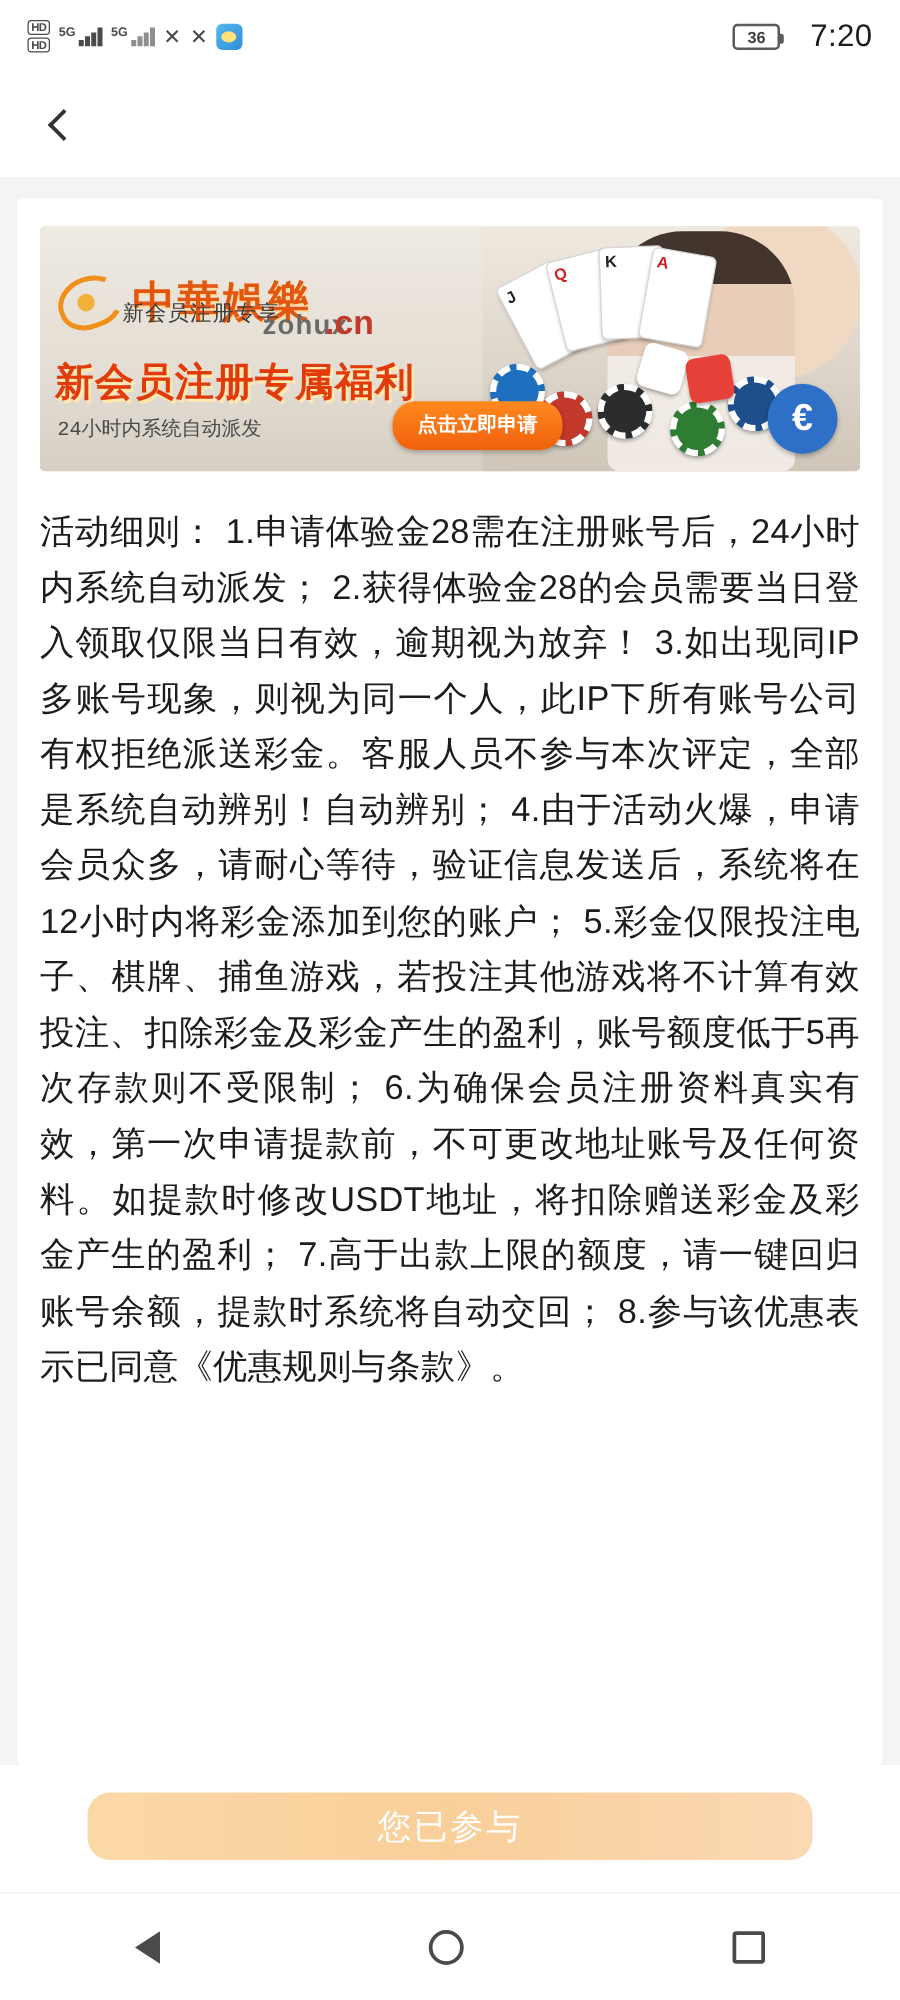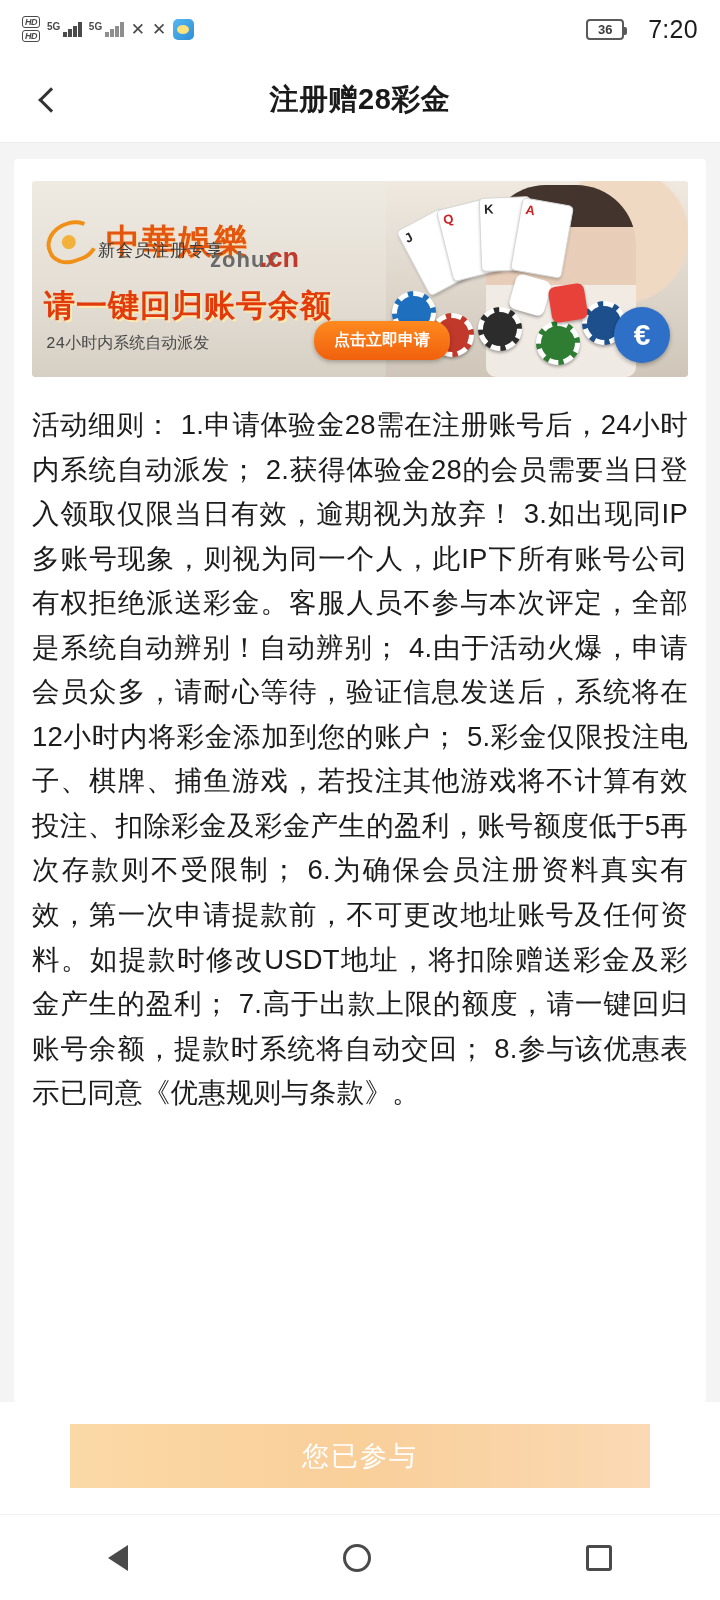--- a/index.html
+++ b/index.html
@@ -30,21 +30,20 @@
   }
   .sb-left {
     display: flex;
     align-items: center;
     gap: 7px;
   }
   .hd-stack {
     display: flex;
     flex-direction: column;
     gap: 2px;
-    font-style: italic;
   }
   .hd-box {
     border: 1.6px solid #4a4a4a;
     border-radius: 3px;
     font-size: 9px;
     line-height: 10px;
     padding: 0 2px;
     color: #4a4a4a;
     font-weight: bold;
     letter-spacing: -0.5px;
@@ -281,23 +280,23 @@
   }
 
   
   .bottom {
     flex: 0 0 auto;
     background: #ffffff;
     padding: 22px 70px 26px 70px;
   }
   .join-btn {
     width: 100%;
-    height: 64px;
+    height: 54px;
     border: none;
-    border-radius: 0;
+    border-radius: 18px;
     background: linear-gradient(90deg,#fbd9a6,#f9cf9a 50%,#fbd9b4);
     color: #ffffff;
     font-size: 27px;
     font-family: "Liberation Sans", sans-serif;
     letter-spacing: 2px;
   }
 
   
   .navbar {
     flex: 0 0 auto;
@@ -361,21 +360,20 @@
     <div class="sb-right">
       <span class="battery">36</span>
       <span class="clock">7:20</span>
     </div>
   </div>
 
   <div class="titlebar">
     <div class="back-btn">
       <span class="chev"></span>
     </div>
-    <div class="title">注册赠28彩金</div>
   </div>
 
   <div class="content">
     <div class="card">
 
       <div class="banner">
         <div class="banner-left"></div>
 
         <div class="art">
           <div class="model"></div>
@@ -393,21 +391,21 @@
           <div class="euro">€</div>
         </div>
 
         <div class="logo-row">
           <span class="logo-mark"></span>
           <span class="logo-zh">中華娛樂</span>
         </div>
         <div class="logo-sub">新会员注册专享</div>
         <div class="logo-zohux">zohux</div>
         <div class="logo-cn">.cn</div>
-        <div class="banner-headline">请一键回归账号余额</div>
+        <div class="banner-headline">新会员注册专属福利</div>
         <div class="banner-note">24小时内系统自动派发</div>
         <div class="banner-cta">点击立即申请</div>
       </div>
 
       <div class="rules">活动细则： 1.申请体验金28需在注册账号后，24小时内系统自动派发； 2.获得体验金28的会员需要当日登入领取仅限当日有效，逾期视为放弃！ 3.如出现同IP多账号现象，则视为同一个人，此IP下所有账号公司有权拒绝派送彩金。客服人员不参与本次评定，全部是系统自动辨别！自动辨别； 4.由于活动火爆，申请会员众多，请耐心等待，验证信息发送后，系统将在12小时内将彩金添加到您的账户； 5.彩金仅限投注电子、棋牌、捕鱼游戏，若投注其他游戏将不计算有效投注、扣除彩金及彩金产生的盈利，账号额度低于5再次存款则不受限制； 6.为确保会员注册资料真实有效，第一次申请提款前，不可更改地址账号及任何资料。如提款时修改USDT地址，将扣除赠送彩金及彩金产生的盈利； 7.高于出款上限的额度，请一键回归账号余额，提款时系统将自动交回； 8.参与该优惠表示已同意《优惠规则与条款》。</div>
     </div>
   </div>
 
   <div class="bottom">
     <button class="join-btn">您已参与</button>

